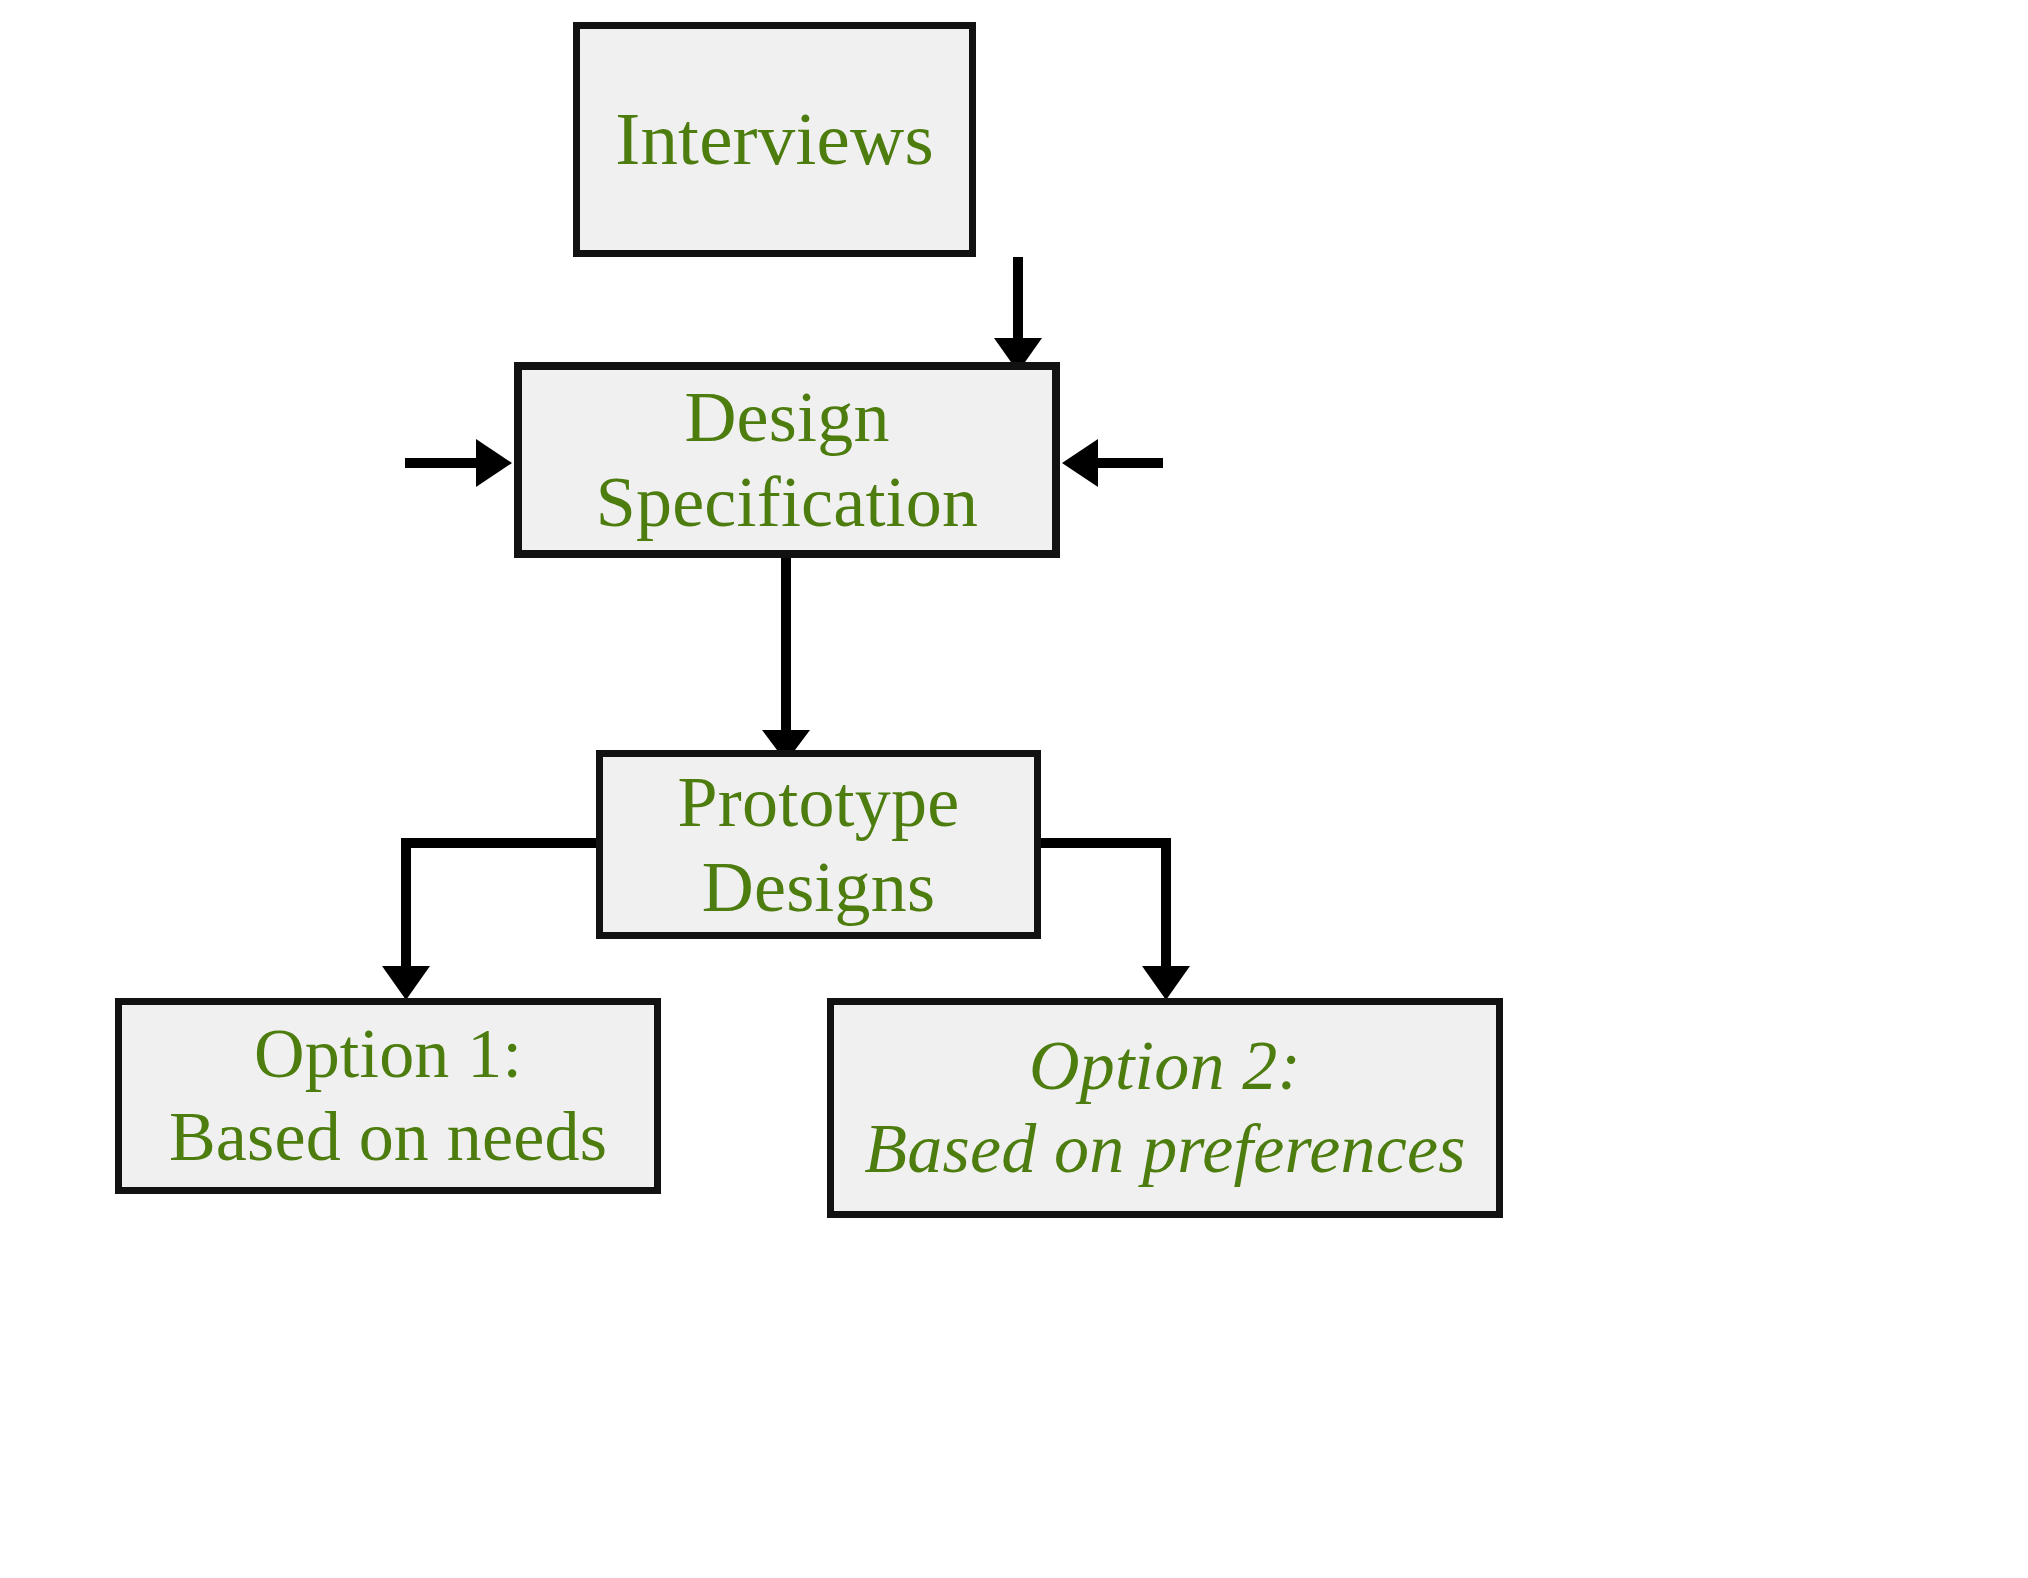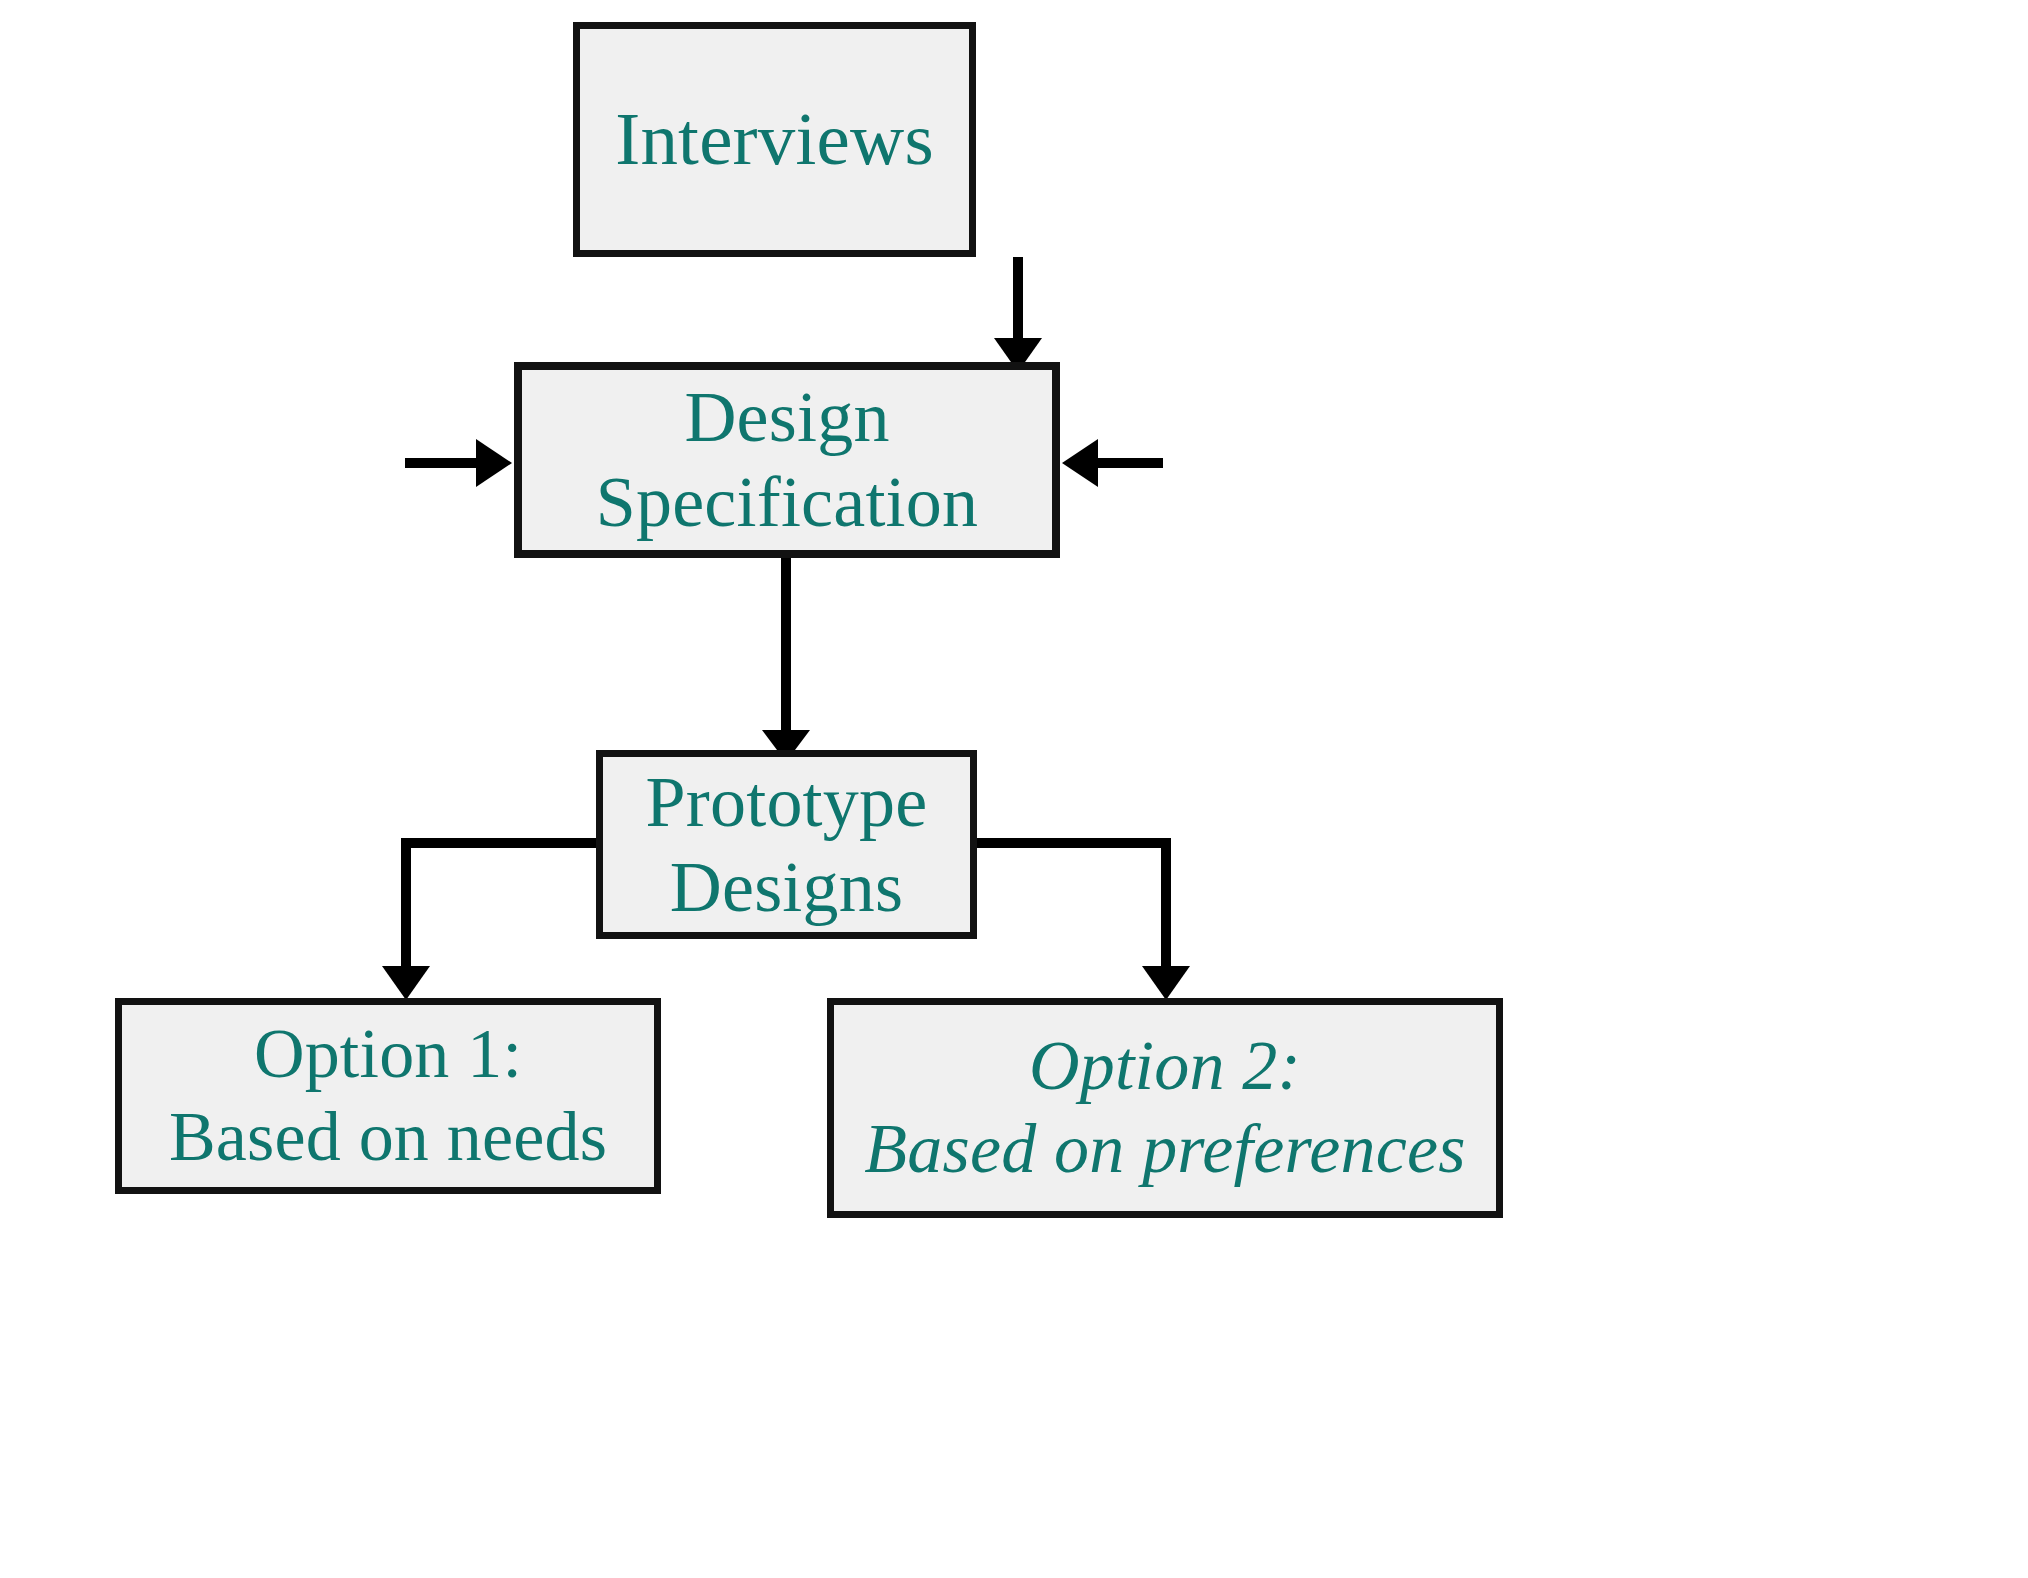--- a/index.html
+++ b/index.html
@@ -33,41 +33,41 @@
     box-sizing: border-box;
     background: #f0f0f0;
     border: 7px solid #121212;
     display: flex;
     align-items: center;
     z-index: 2;
   }
   .node .label {
     width: 100%;
     line-height: 1.18;
-    color: #0f766e;
+    color: #4d7c0f;
     white-space: pre-line;
     letter-spacing: 0.2px;
   }
   .node.center .label { text-align: center; padding: 0 10px; }
   .node.left   .label { text-align: center;   padding: 0 28px; }
 
   
   #node-interviews      { left: 573px;  top: 22px;   width: 403px; height: 235px; }
   #node-interviews .label      { font-size: 75px; }
 
   #node-field-survey    { left: 27px;   top: 343px;  width: 378px; height: 228px; }
   #node-field-survey .label    { font-size: 72px; }
 
   #node-design-spec     { left: 514px;  top: 362px;  width: 546px; height: 196px; border-width: 8px; }
   #node-design-spec .label     { font-size: 72px; }
 
   #node-site-analysis   { left: 1163px; top: 343px;  width: 380px; height: 228px; }
   #node-site-analysis .label   { font-size: 72px; }
 
-  #node-prototype       { left: 596px;  top: 750px;  width: 381px; height: 189px; }
+  #node-prototype       { left: 596px;  top: 750px;  width: 445px; height: 189px; }
   #node-prototype .label       { font-size: 72px; }
 
   #node-option-1        { left: 115px;  top: 998px;  width: 546px; height: 196px; }
   #node-option-1 .label        { font-size: 70px; }
 
   #node-option-2        { left: 827px;  top: 998px;  width: 676px; height: 220px; font-style: italic; }
   #node-option-2 .label        { font-size: 70px; }
 </style>
 </head>
 <body>

